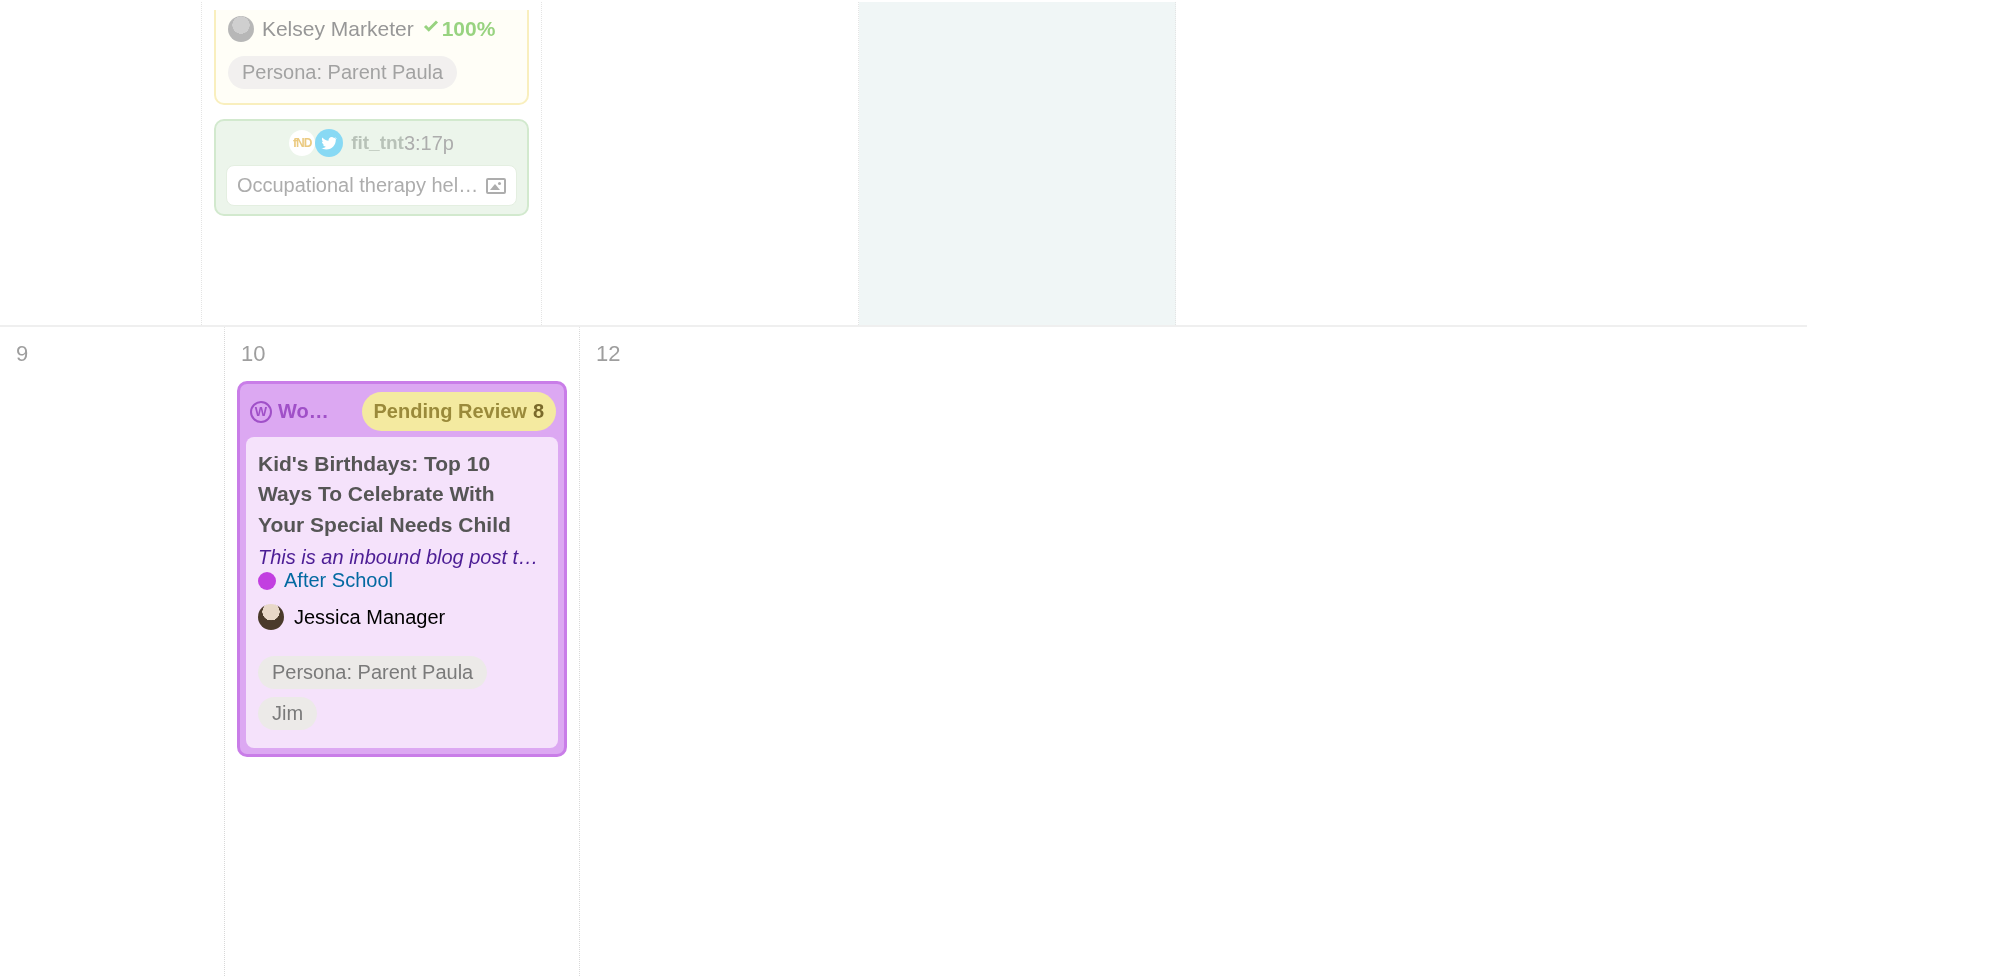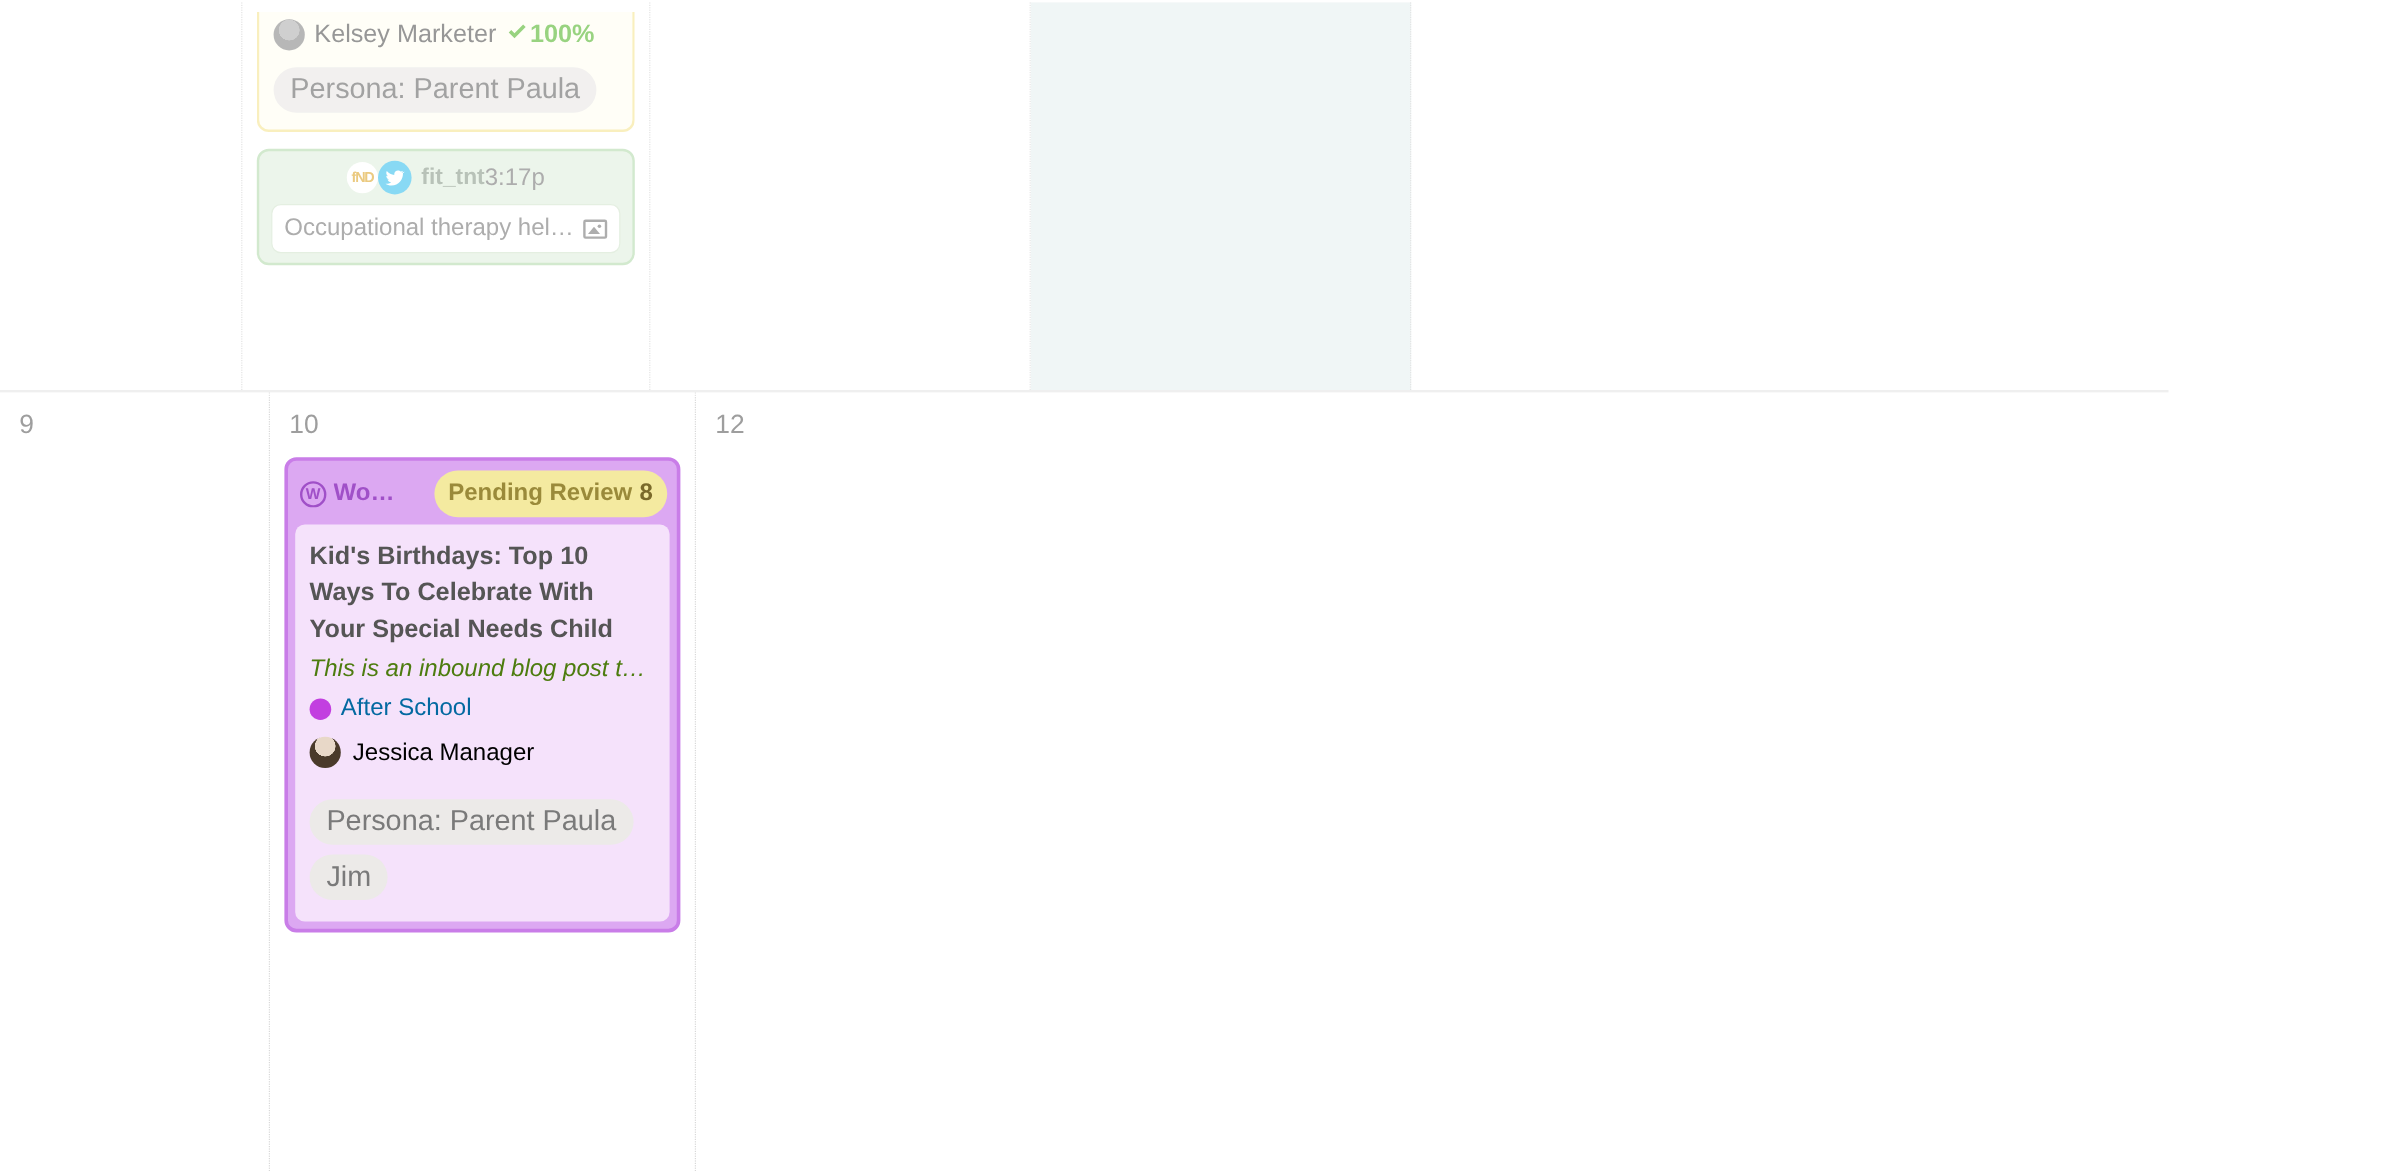--- a/index.html
+++ b/index.html
@@ -73,21 +73,21 @@
     display: inline-flex;
     gap: 2px;
   }
   .check svg { width: 18px; height: 18px; }
   .tag {
     display: inline-block;
     background: #eceae8;
     color: #7a7a7a;
     border-radius: 999px;
     padding: 5px 14px;
-    font-size: 24px;
+    font-size: 20px;
     margin: 4px 6px 4px 0;
   }
 
   
   .card-green {
     background: #e4f1e2;
     border: 2px solid #bfe0b9;
     padding: 8px 10px;
   }
   .card-green .hdr {
@@ -182,24 +182,23 @@
   }
   .card-purple-body .title {
     font-weight: 800;
     color: #555;
     font-size: 21px;
     line-height: 1.45;
     margin-bottom: 6px;
   }
   .card-purple-body .desc {
     font-style: italic;
-    color: #4d7c0f;
+    color: #4c1d95;
     font-size: 20px;
     white-space: nowrap; overflow: hidden; text-overflow: ellipsis;
-    margin-bottom: 10px;
   }
   .cat-row {
     display: flex; align-items: center; gap: 8px;
     color: #0369a1; font-size: 20px; margin-bottom: 12px;
   }
   .dot { width: 18px; height: 18px; border-radius: 50%; background: #c23fe0; }
   .mgr-row { display: flex; align-items: center; gap: 10px; color: #000000; font-size: 20px; margin-bottom: 22px; }
   .avatar2 {
     width: 26px; height: 26px; border-radius: 50%;
     background: radial-gradient(circle at 50% 30%, #e8d8c8 0 38%, #4a3a2a 39% 100%);

